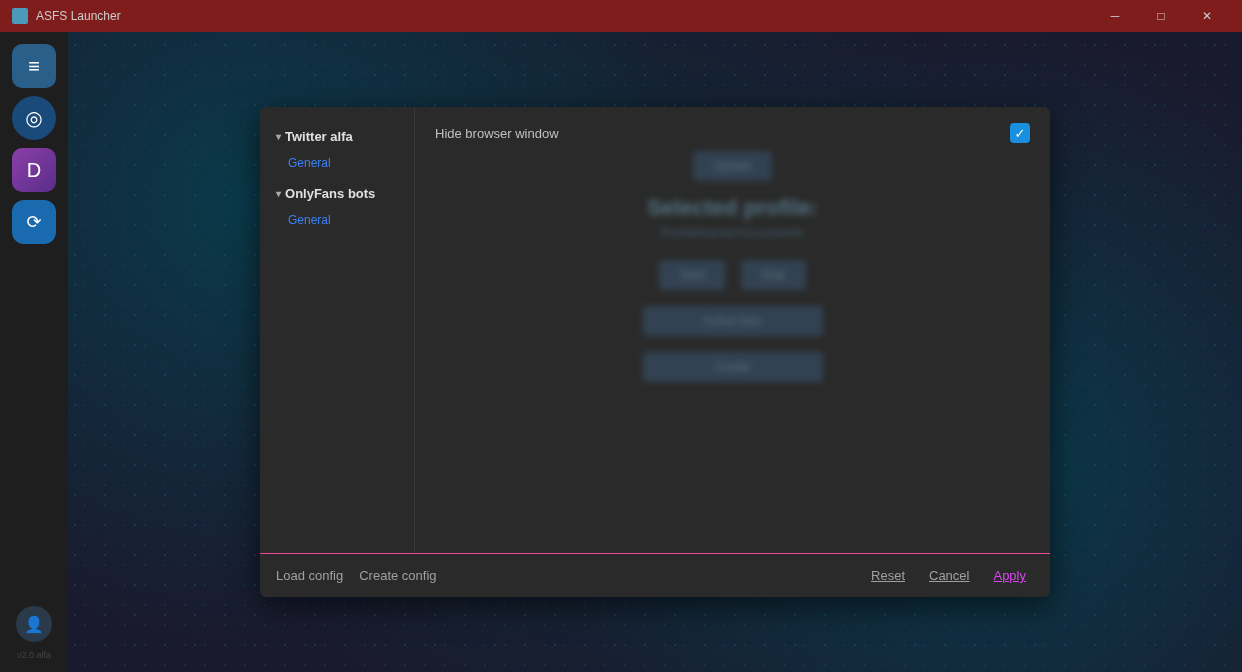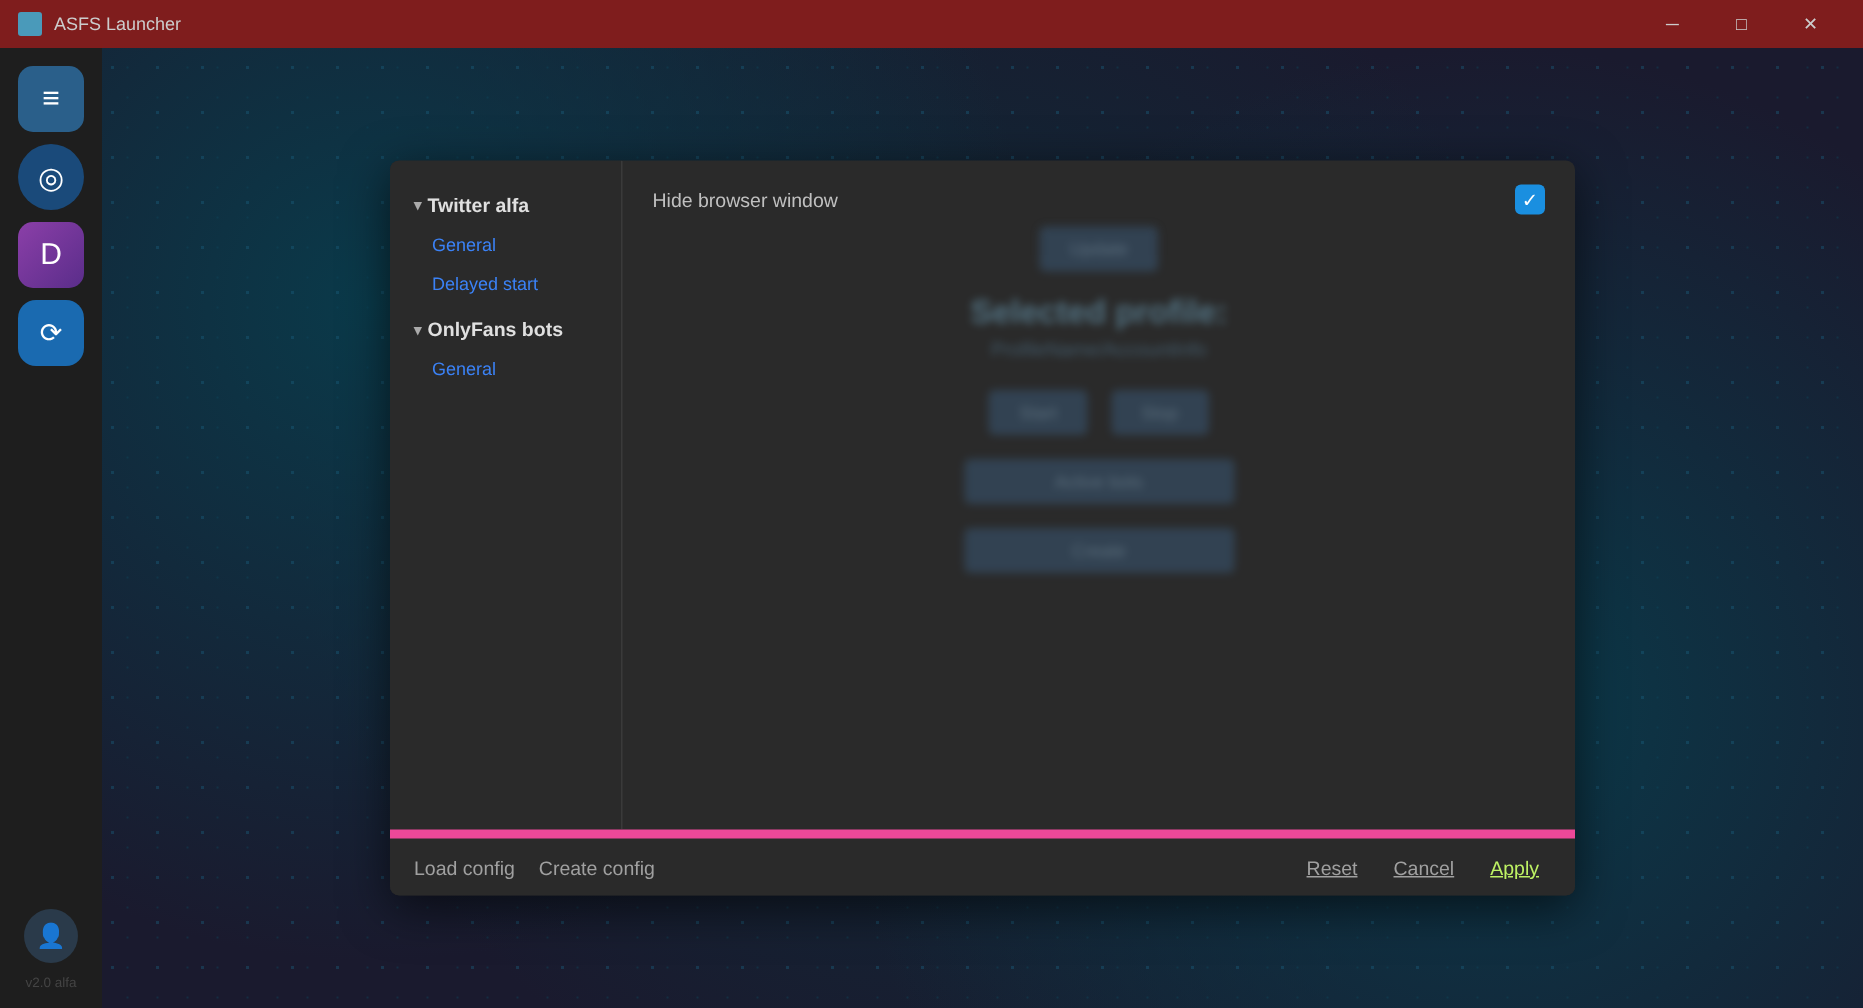--- a/index.html
+++ b/index.html
@@ -299,21 +299,21 @@
       font-size: 12px;
       width: 180px;
       margin: 4px auto;
       display: block;
     }
 
     
     .dialog-footer {
       height: 44px;
       background: #2a2a2a;
-      border-top: 6px solid #ec4899;
+      border-top: 1px solid #ec4899;
       display: flex;
       align-items: center;
       padding: 0 16px;
       gap: 16px;
     }
 
     .footer-left {
       display: flex;
       gap: 16px;
       flex: 1;
@@ -337,21 +337,21 @@
       background: none;
       border: none;
       color: #a0a0a0;
       font-size: 13px;
       cursor: pointer;
       padding: 4px 8px;
       text-decoration: underline;
     }
 
     .footer-action-btn.apply {
-      color: #bef264;
+      color: #d946ef;
       font-weight: 500;
     }
   </style>
 </head>
 <body>
 
 <div class="titlebar">
   <div class="titlebar-icon"></div>
   <span class="titlebar-title">ASFS Launcher</span>
   <div class="titlebar-controls">
@@ -390,21 +390,20 @@
 
       <div class="dialog-body">
 
         <div class="nav-panel">
           <div class="nav-section">
             <div class="nav-section-title">
               <span class="arrow">▾</span>
               <span>Twitter alfa</span>
             </div>
             <div class="nav-item">General</div>
-            <div class="nav-item">Delayed start</div>
           </div>
           <div class="nav-section">
             <div class="nav-section-title">
               <span class="arrow">▾</span>
               <span>OnlyFans bots</span>
             </div>
             <div class="nav-item">General</div>
           </div>
         </div>
 

